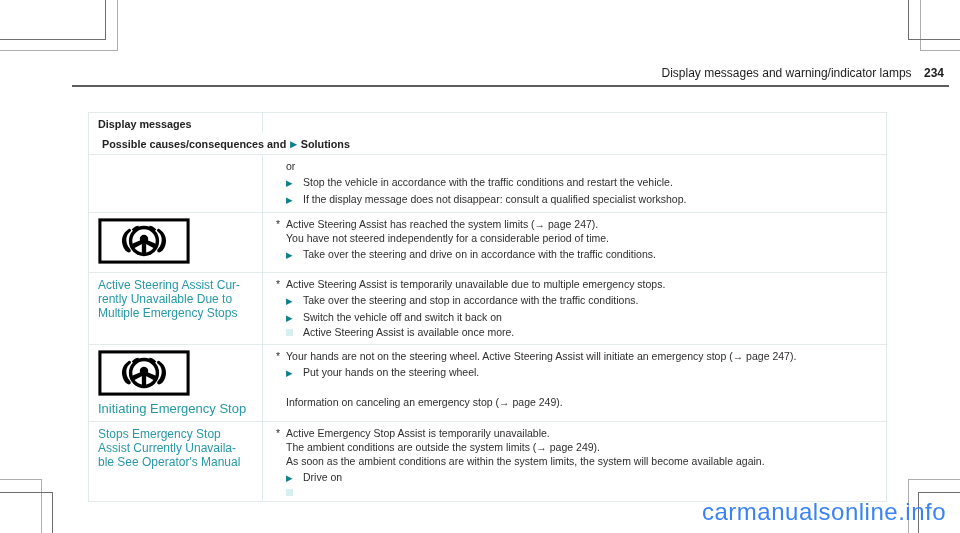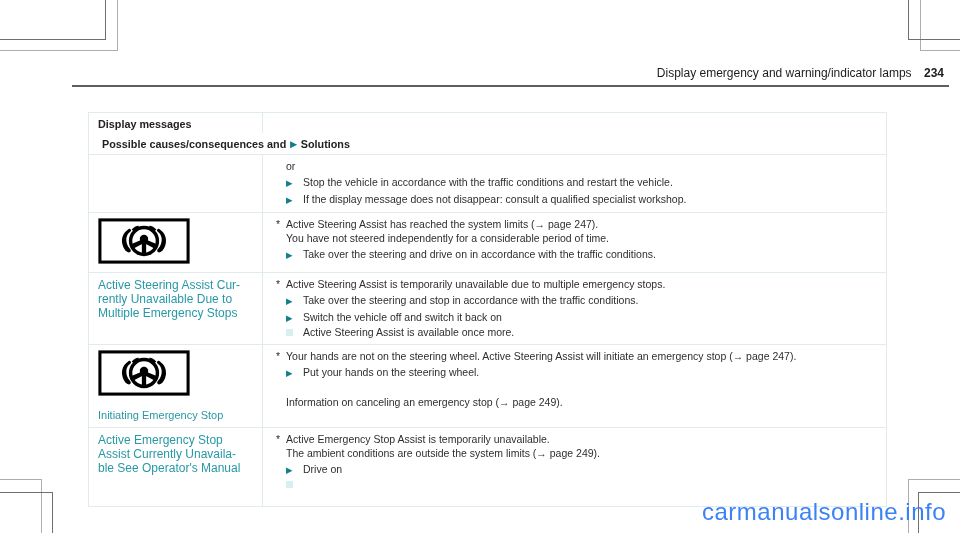--- a/index.html
+++ b/index.html
@@ -60,21 +60,21 @@
   .line + .line.action { margin-top:2px; }
   .line.cause .star { width:10px; flex:none; font-size:10.5px; color:#2e2e2e; }
   .line.note, .line.or { padding-left:10px; }
   .line.action { padding-left:10px; }
   .line.result { padding-left:10px; }
   .line.gap-top { margin-top:15px; }
   .arrow-glyph { width:17px; flex:none; font-size:8.5px; color:#0f7f8b; padding-top:1px; }
   .marker-box { width:7px; height:7px; flex:none; background:#d7efee; margin:3.5px 10px 0 0; }
 
   .msg { color:#2798a6; font-size:12px; line-height:14px; }
-  .msg-label { color:#2798a6; font-size:11px; line-height:14px; margin-top:12px; }
+  .msg-label { color:#2798a6; font-size:13px; line-height:14px; margin-top:6px; }
 
   .sw-icon { display:block; width:92px; height:46px; }
 
   
   .watermark {
     position:absolute; right:14px; bottom:7px;
     font-size:24px; color:#3b82f6; letter-spacing:0.5px;
     z-index:3; white-space:nowrap;
   }
 </style>
@@ -84,21 +84,21 @@
 <div class="cm cm-tl-l"></div>
 <div class="cm cm-tl-d"></div>
 <div class="cm cm-tr-l"></div>
 <div class="cm cm-tr-d"></div>
 <div class="cm cm-bl-l"></div>
 <div class="cm cm-bl-d"></div>
 <div class="cm cm-br-l"></div>
 <div class="cm cm-br-d"></div>
 
 <div class="page-header">
-  <span>Display emergency and warning/indicator lamps</span>
+  <span>Display messages and warning/indicator lamps</span>
   <span class="pg-num">234</span>
 </div>
 <div class="header-rule"></div>
 
 <div class="doc-table">
 
   <div class="row row-head">
     <div class="cl">Display messages</div>
     <div class="cr">
       <span>Possible causes/consequences and</span><span class="th-arrow">▶</span><span>Solutions</span>
@@ -196,30 +196,31 @@
       <div class="line action">
         <span class="arrow-glyph">▶</span>
         <span>Put your hands on the steering wheel.</span>
       </div>
       <div class="line note gap-top">Information on canceling an emergency stop (→ page 249).</div>
     </div>
   </div>
 
   <div class="row row-5">
     <div class="cl">
-      <div class="msg">Active Emergency Stop</div>
+      <div class="msg">Stops Emergency Stop</div>
       <div class="msg">Assist Currently Unavaila-</div>
       <div class="msg">ble See Operator's Manual</div>
     </div>
     <div class="cr">
       <div class="line cause">
         <span class="star">*</span>
         <span>Active Emergency Stop Assist is temporarily unavailable.</span>
       </div>
       <div class="line note">The ambient conditions are outside the system limits (→ page 249).</div>
+      <div class="line note">As soon as the ambient conditions are within the system limits, the system will become available again.</div>
       <div class="line action">
         <span class="arrow-glyph">▶</span>
         <span>Drive on</span>
       </div>
       <div class="line result">
         <span class="marker-box"></span>
       </div>
     </div>
   </div>
 

